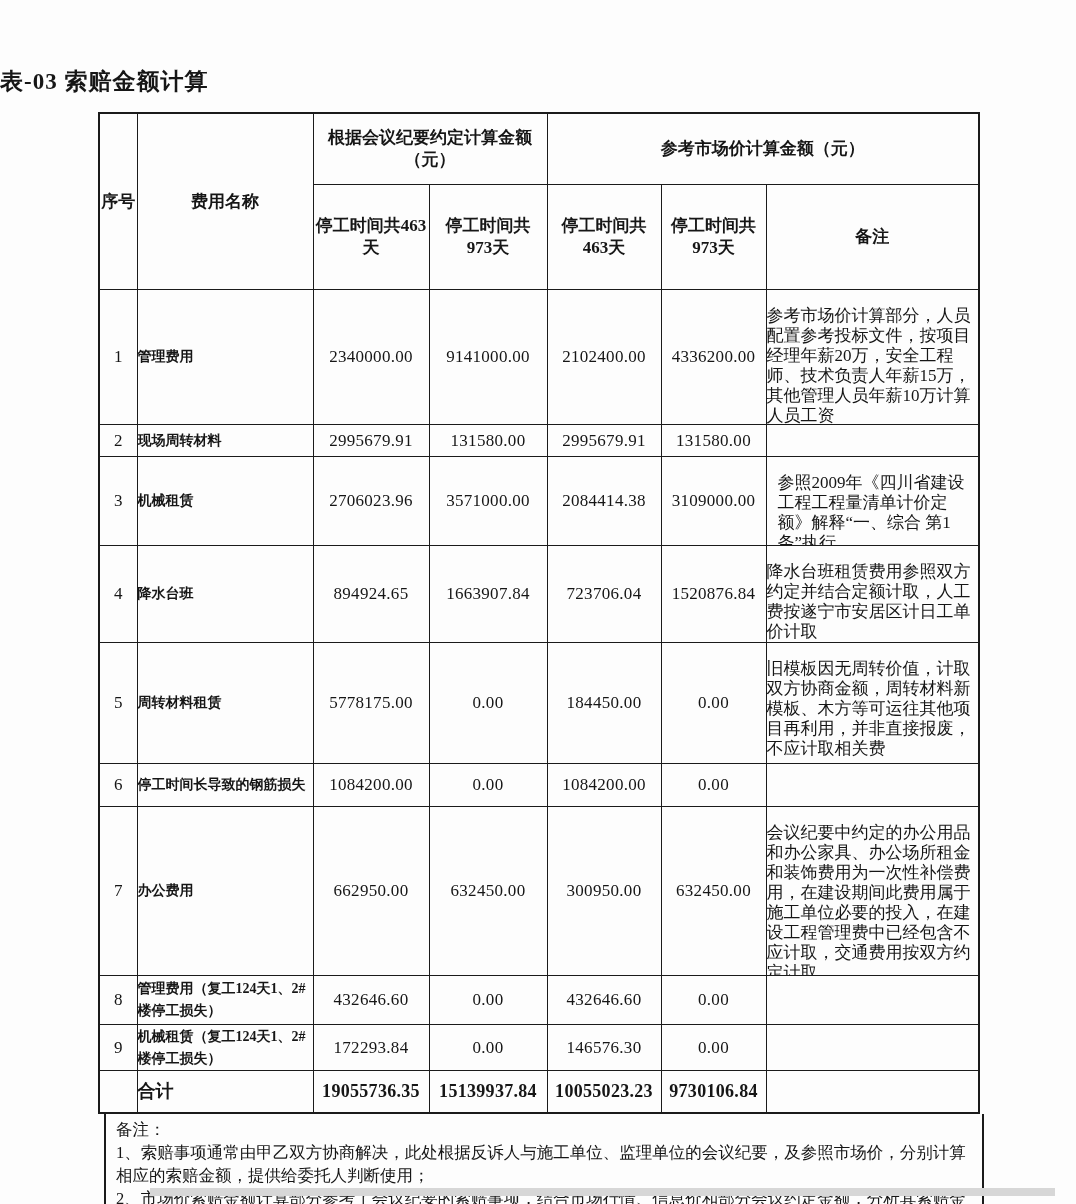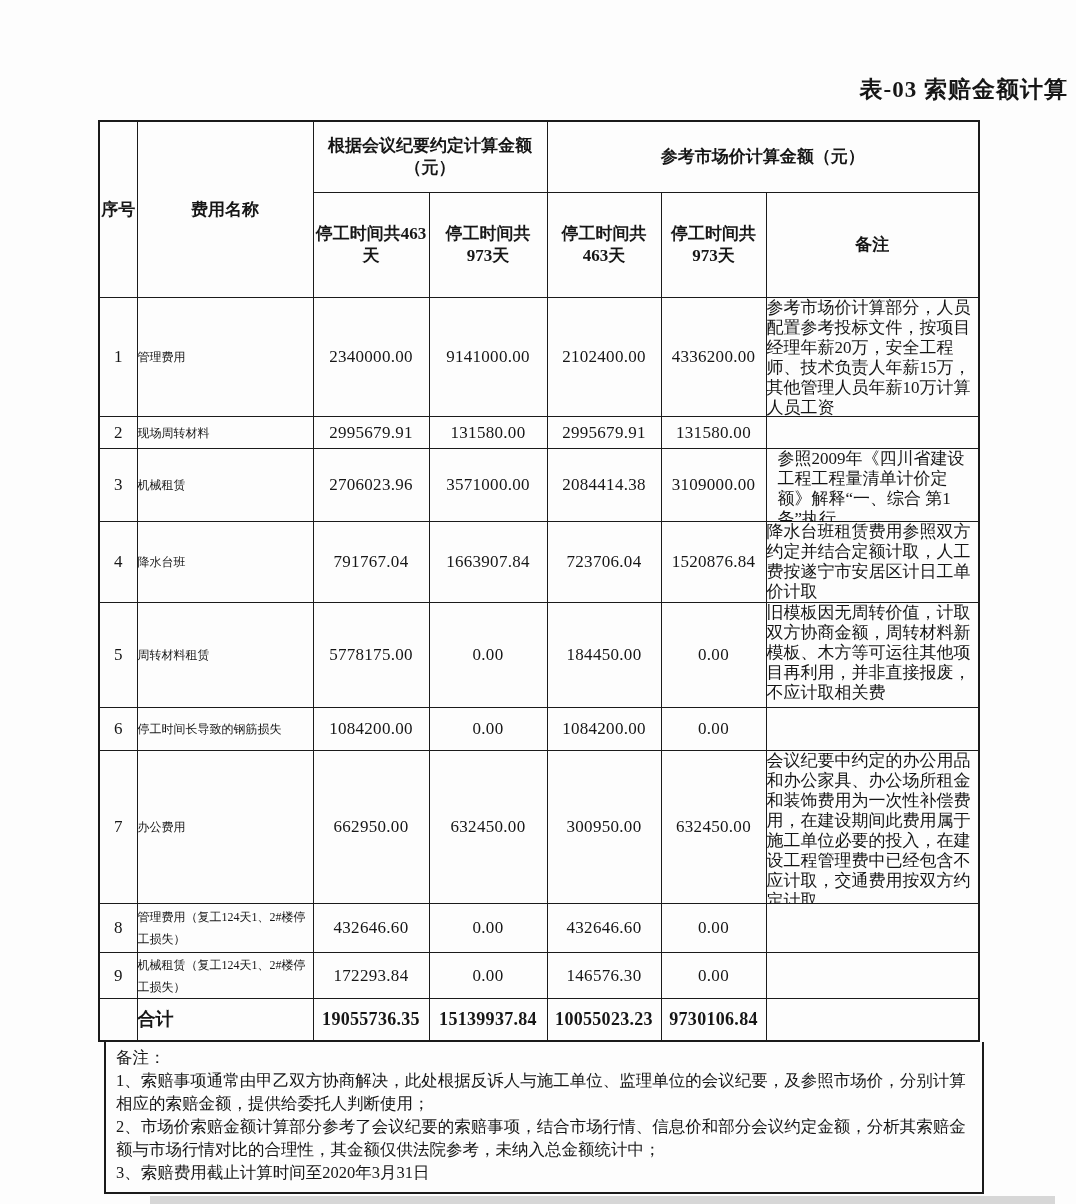--- a/index.html
+++ b/index.html
@@ -6,23 +6,23 @@
   body{
     width:1076px;height:1204px;
     background:#fdfdfd;
     color:#161616;
     font-family:"Liberation Serif","DejaVu Serif",serif;
     overflow:hidden;
     position:relative;
   }
   .page{position:relative;width:1076px;height:1204px;}
   .doc-title{
-    margin:8px;
+    margin:0;
     padding-top:66px;
-    text-align:right;
+    text-align:left;
     font-size:23px;
     font-weight:bold;
     letter-spacing:1px;
   }
   table.claims{
     border-collapse:collapse;
     table-layout:fixed;
     margin:15px 0 0 98px;
     width:880px;
     border:2px solid #1b1b1b;
@@ -32,30 +32,31 @@
     padding:0;
     vertical-align:middle;
     overflow:hidden;
   }
   th{font-weight:bold;font-size:17px;text-align:center;line-height:22px;}
   .th-no{padding:0 6px;text-align:center;}
   .th-group{height:70px;padding:0 6px;}
   .th-sub{height:104px;padding:0 2px;white-space:pre-line;}
   td.c-no{text-align:center;font-size:17px;}
   td.c-name{
-    font-weight:normal;font-size:12px;line-height:22px;
+    font-weight:bold;font-size:14px;line-height:22px;
     text-align:left;padding:2px 3px 2px 6px;
   }
   td.c-num{text-align:center;font-size:17px;letter-spacing:0.3px;}
   td.c-remark{vertical-align:top;padding:1px 10px 0 8px;}
   .clip{
     overflow:hidden;
     font-size:17px;
     line-height:20px;
     text-align:left;
+    margin-top:16px;
   }
   .clip-r1{height:118px;}
   .clip-r3{height:72px;padding-left:11px;}
   .clip-r4{height:80px;}
   .clip-r5{height:104px;}
   .clip-r7{height:152px;}
   tr.r2{height:32px;}
   tr.r6{height:43px;}
   tr.r8{height:49px;}
   tr.r9{height:46px;}
@@ -142,21 +143,21 @@
         <td class="c-num">3571000.00</td>
         <td class="c-num">2084414.38</td>
         <td class="c-num">3109000.00</td>
         <td class="c-remark">
             <div class="clip clip-r3">参照2009年《四川省建设工程工程量清单计价定额》解释“一、综合 第1条”执行</div>
           </td>
       </tr>
       <tr class="r4">
         <td class="c-no">4</td>
         <td class="c-name">降水台班</td>
-        <td class="c-num">791767.04</td>
+        <td class="c-num">894924.65</td>
         <td class="c-num">1663907.84</td>
         <td class="c-num">723706.04</td>
         <td class="c-num">1520876.84</td>
         <td class="c-remark">
             <div class="clip clip-r4">降水台班租赁费用参照双方约定并结合定额计取，人工费按遂宁市安居区计日工单价计取</div>
           </td>
       </tr>
       <tr class="r5">
         <td class="c-no">5</td>
         <td class="c-name">周转材料租赁</td>

